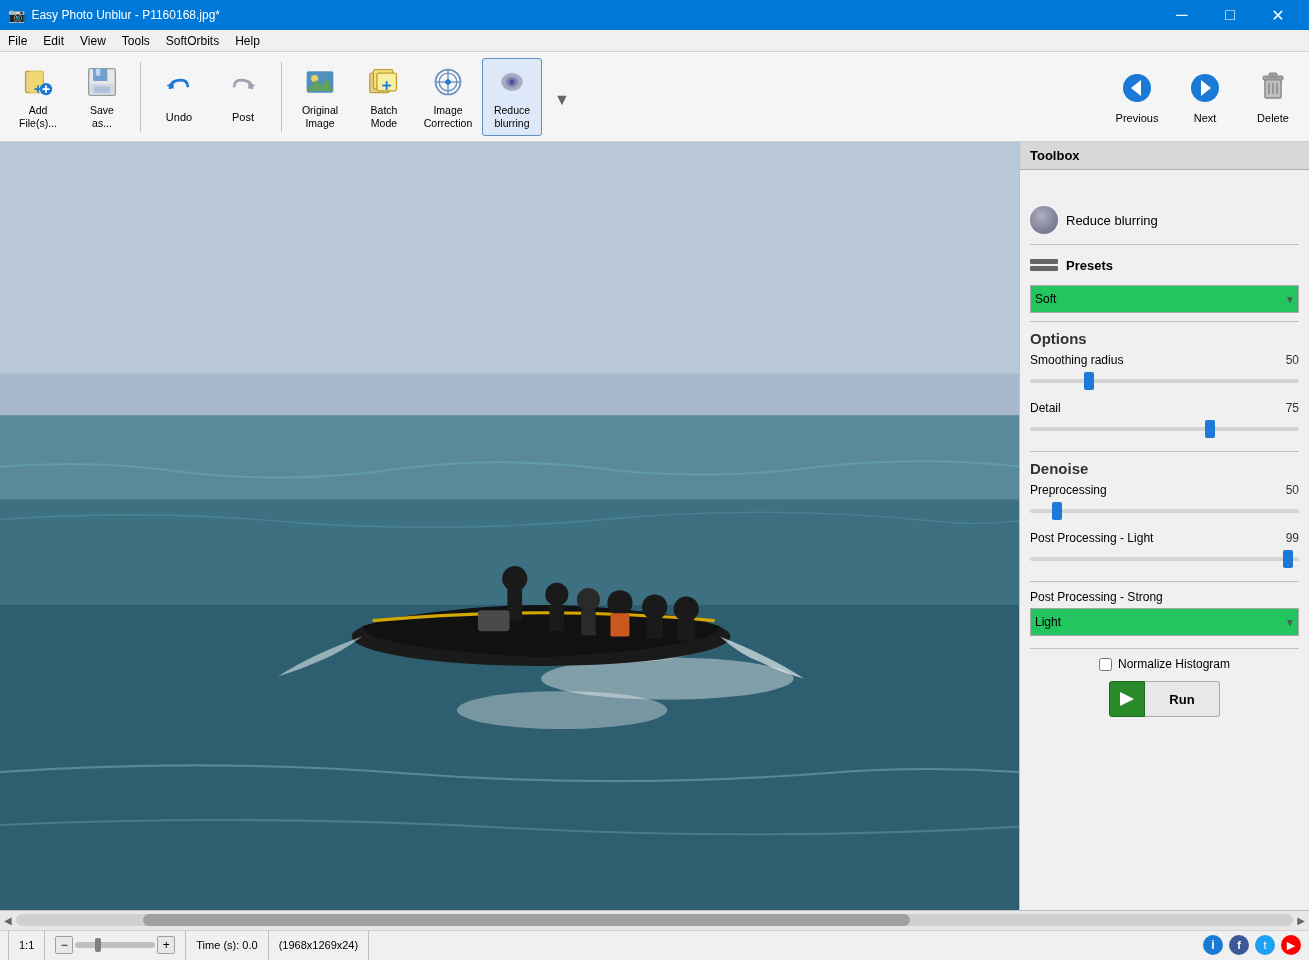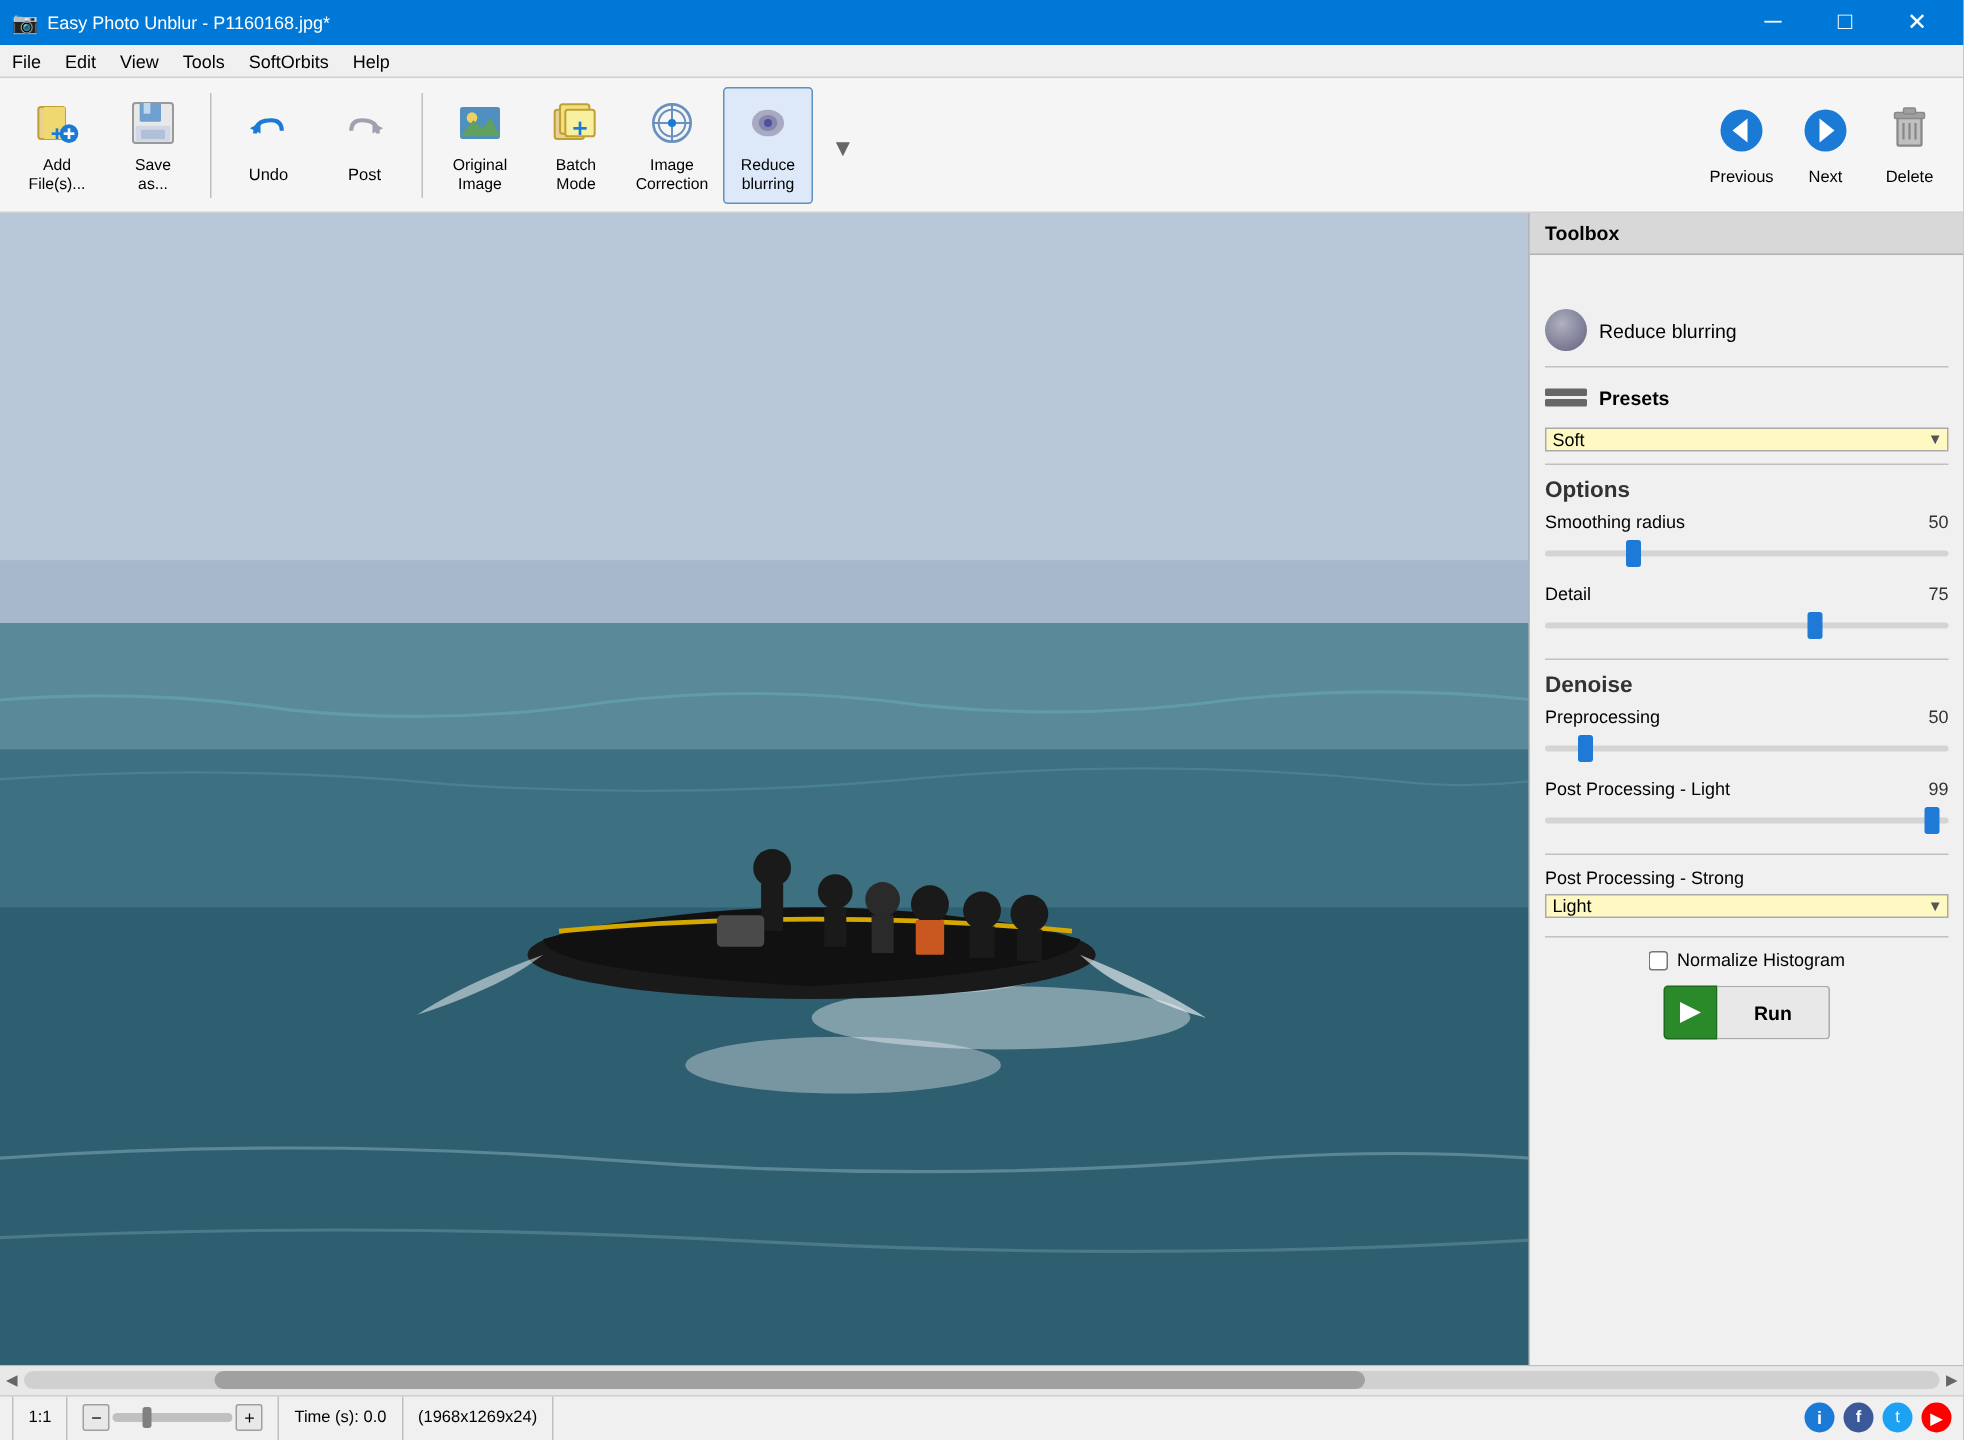--- a/index.html
+++ b/index.html
@@ -63,21 +63,21 @@
       gap: 4px;
       background: transparent;
     }
     .tool-icon { width: 36px; height: 36px; display: flex; align-items: center; justify-content: center; }
 
     
     #nav-buttons {
       margin-left: auto;
       display: flex;
       align-items: center;
-      gap: 0px;
+      gap: 12px;
     }
     .nav-btn {
       display: flex;
       flex-direction: column;
       align-items: center;
       justify-content: center;
       width: 56px;
       height: 78px;
       cursor: pointer;
       font-size: 11px;
@@ -150,23 +150,23 @@
       margin-bottom: 8px;
     }
     .select-wrapper {
       flex: 1;
       position: relative;
       display: flex;
       align-items: center;
     }
     .select-wrapper select {
       width: 100%;
-      height: 16px;
+      height: 28px;
       border: 1px solid #aaa;
-      background: #fef9c3;
+      background: #22c55e;
       font-size: 12px;
       padding: 0 4px;
       cursor: pointer;
       appearance: none;
       -webkit-appearance: none;
     }
     .select-arrow {
       position: absolute;
       right: 4px;
       pointer-events: none;

